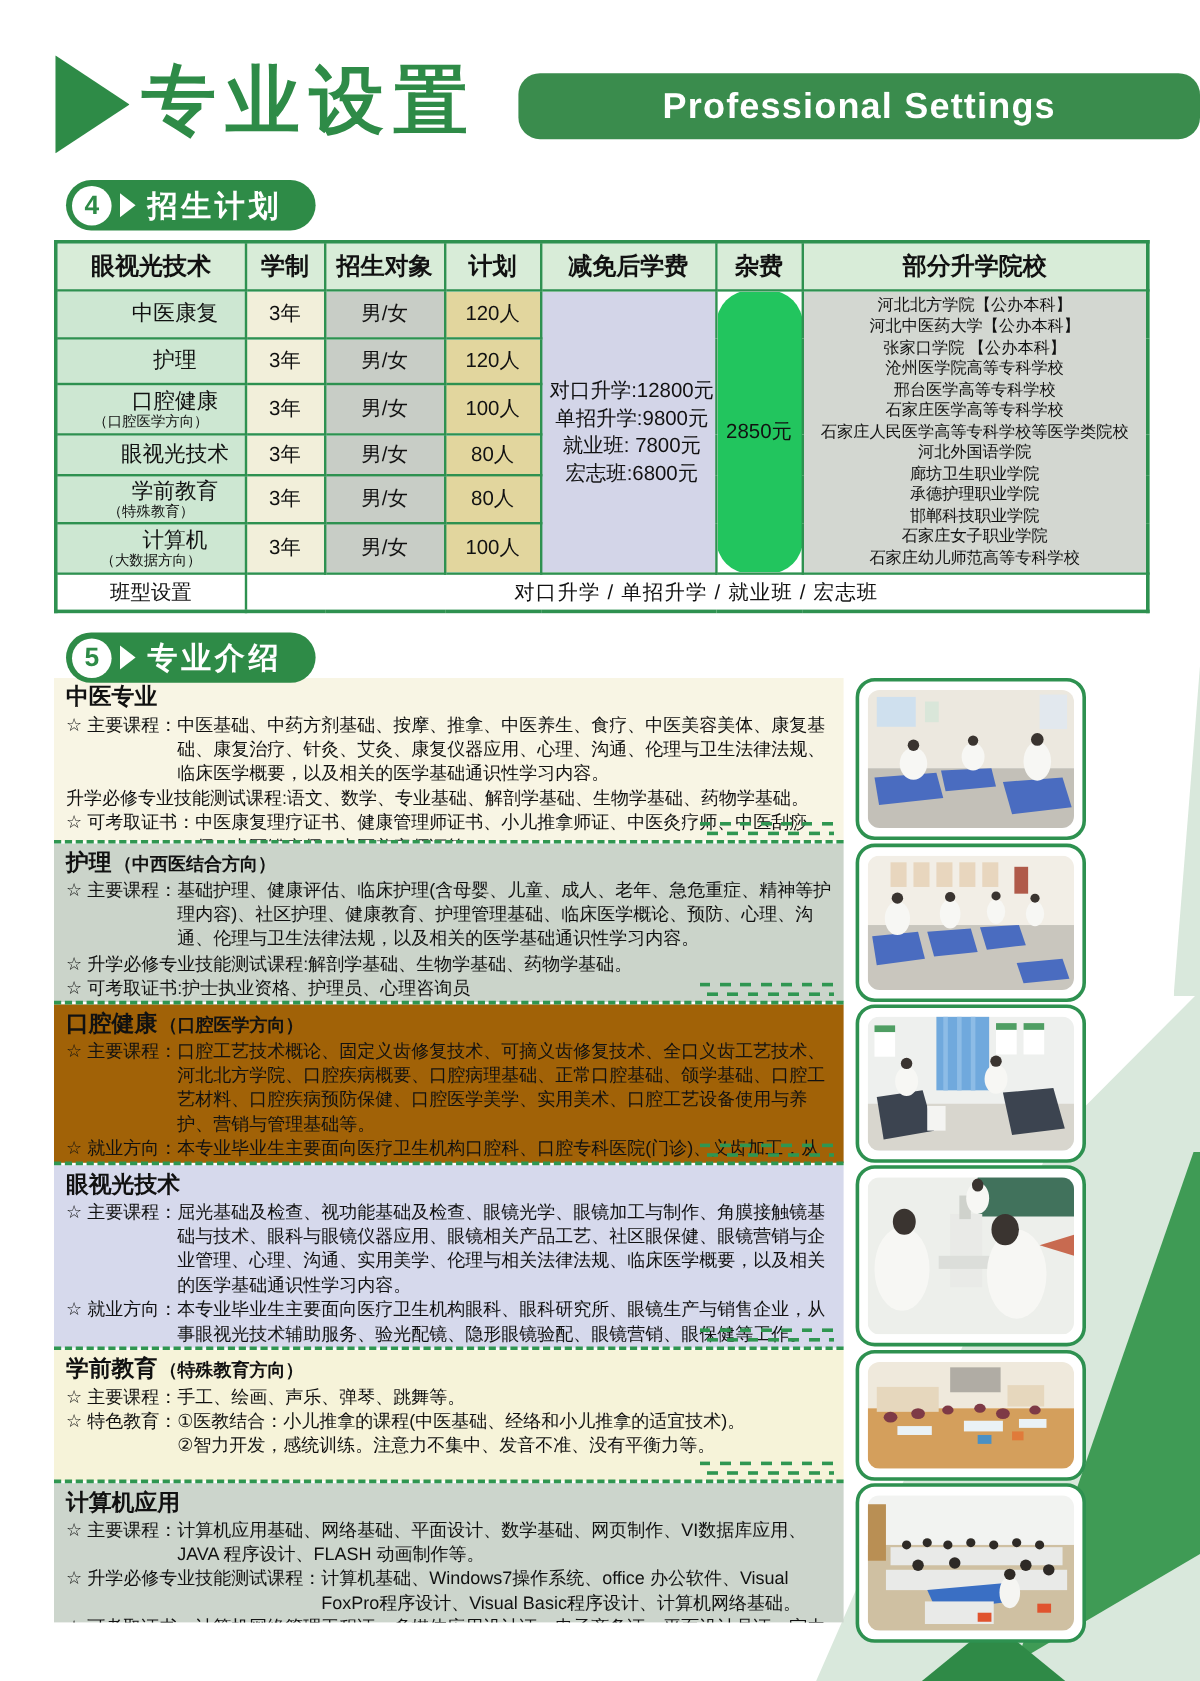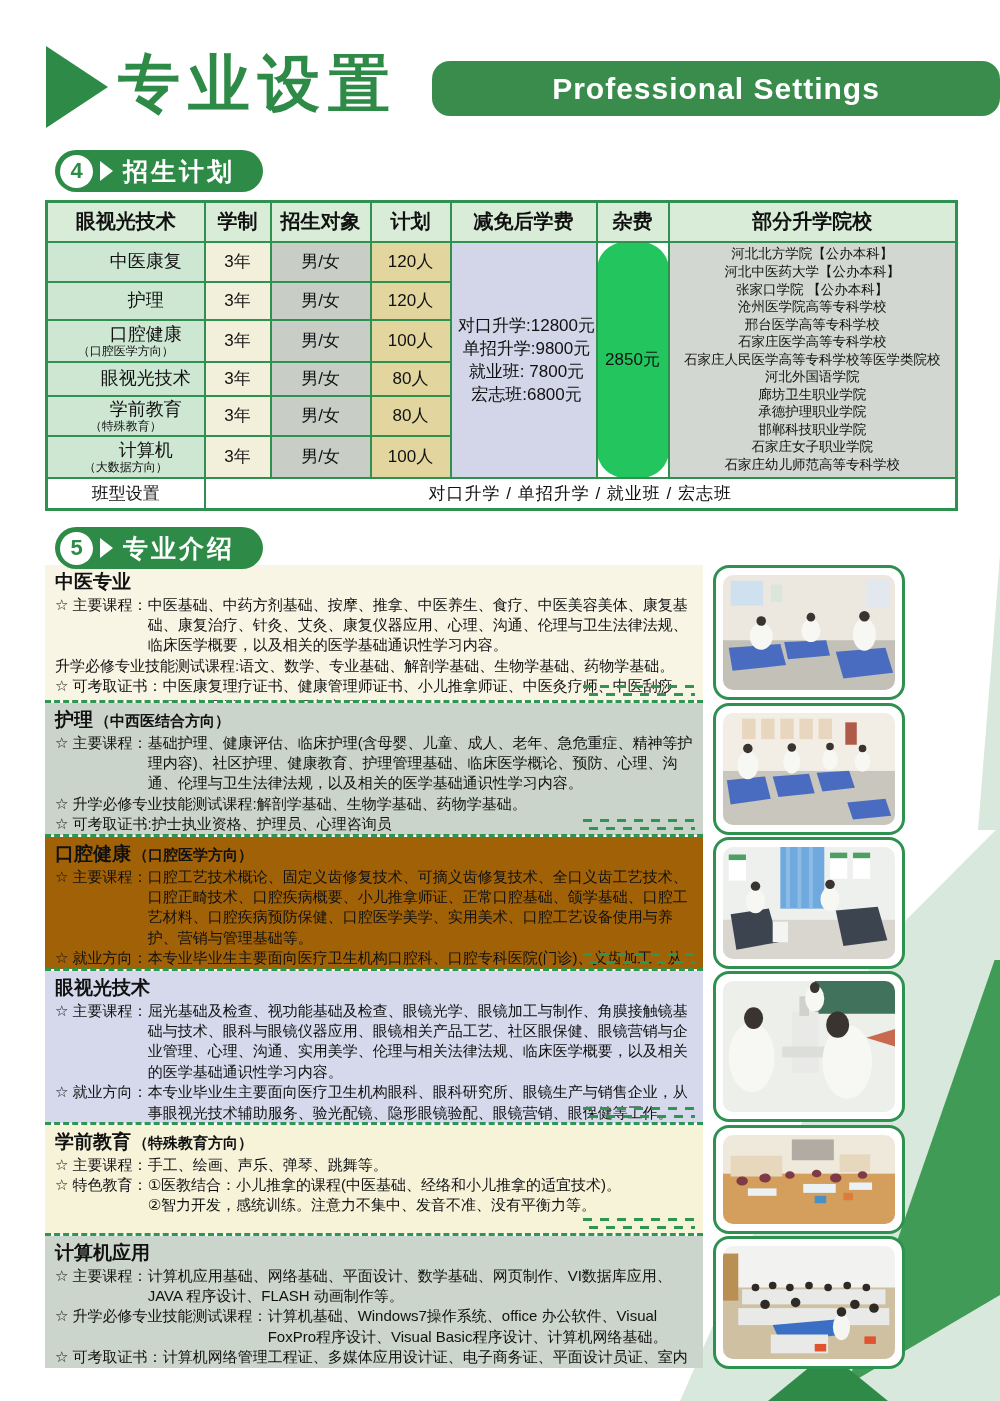--- a/index.html
+++ b/index.html
@@ -67,21 +67,21 @@
   .sec-title{font-size:19px;font-weight:bold;line-height:1.3;}
   .sec-sub{font-size:15px;font-weight:bold;margin-left:2px;}
   .line{display:flex;align-items:flex-start;}
   .line-label{white-space:nowrap;}
   .line-text{flex:1;white-space:pre-line;}
   #sec-1{top:565px;height:136px;background:#f8f5e4;}
   #sec-2{top:703px;height:132px;background:#cbd4ca;}
   #sec-3{top:837px;height:132px;background:#a16207;}
   #sec-4{top:971px;height:152px;background:#d6d9ec;}
   #sec-5{top:1125px;height:109px;background:#f6f3d9;}
-  #sec-6{top:1236px;height:132px;background:#ccd5cc;}
+  #sec-6{top:1236px;height:116px;background:#ccd5cc;}
   .corner-dashes{position:absolute;right:8px;bottom:4px;width:112px;height:13px;
       background-image:repeating-linear-gradient(90deg,#2f9651 0 9px,transparent 9px 17px),
                        repeating-linear-gradient(90deg,#2f9651 0 9px,transparent 9px 17px);
       background-size:100% 3px,100% 3px;background-position:0 1px,6px 9px;background-repeat:no-repeat;}
   .dash-line{position:absolute;left:45px;width:658px;height:0;border-top:3px dashed #2f9651;z-index:2;}
   #dl-1{top:700px;} #dl-2{top:834px;} #dl-3{top:968px;} #dl-4{top:1122px;} #dl-5{top:1233px;}
 
   
   .pframe{position:absolute;left:713px;width:192px;background:#fff;border:3px solid #2e9150;
           border-radius:16px;padding:7px;box-sizing:border-box;z-index:1;}
@@ -265,21 +265,21 @@
         <span class="line-label">☆ 可考取证书:</span>
         <span class="line-text">护士执业资格、护理员、心理咨询员</span>
       </div>
     <div class="corner-dashes"></div>
   </div>
 
   <div class="sec" id="sec-3">
     <div><span class="sec-title">口腔健康</span><span class="sec-sub">（口腔医学方向）</span></div>
     <div class="line">
         <span class="line-label">☆ 主要课程：</span>
-        <span class="line-text">口腔工艺技术概论、固定义齿修复技术、可摘义齿修复技术、全口义齿工艺技术、口腔正畸技术、口腔疾病概要、小儿推拿师证、正常口腔基础、颌学基础、口腔工艺材料、口腔疾病预防保健、口腔医学美学、实用美术、口腔工艺设备使用与养护、营销与管理基础等。</span>
+        <span class="line-text">口腔工艺技术概论、固定义齿修复技术、可摘义齿修复技术、全口义齿工艺技术、河北北方学院、口腔疾病概要、口腔病理基础、正常口腔基础、颌学基础、口腔工艺材料、口腔疾病预防保健、口腔医学美学、实用美术、口腔工艺设备使用与养护、营销与管理基础等。</span>
       </div>
     <div class="line">
         <span class="line-label">☆ 就业方向：</span>
         <span class="line-text">本专业毕业生主要面向医疗卫生机构口腔科、口腔专科医院(门诊)、义齿加工，从事义齿修复、加工及矫治器制作等工作。可考取证书:口腔医学技士、义齿成型制作工、义齿模具工。</span>
       </div>
     <div class="corner-dashes"></div>
   </div>
 
   <div class="sec" id="sec-4">
     <div><span class="sec-title">眼视光技术</span><span class="sec-sub"></span></div>

